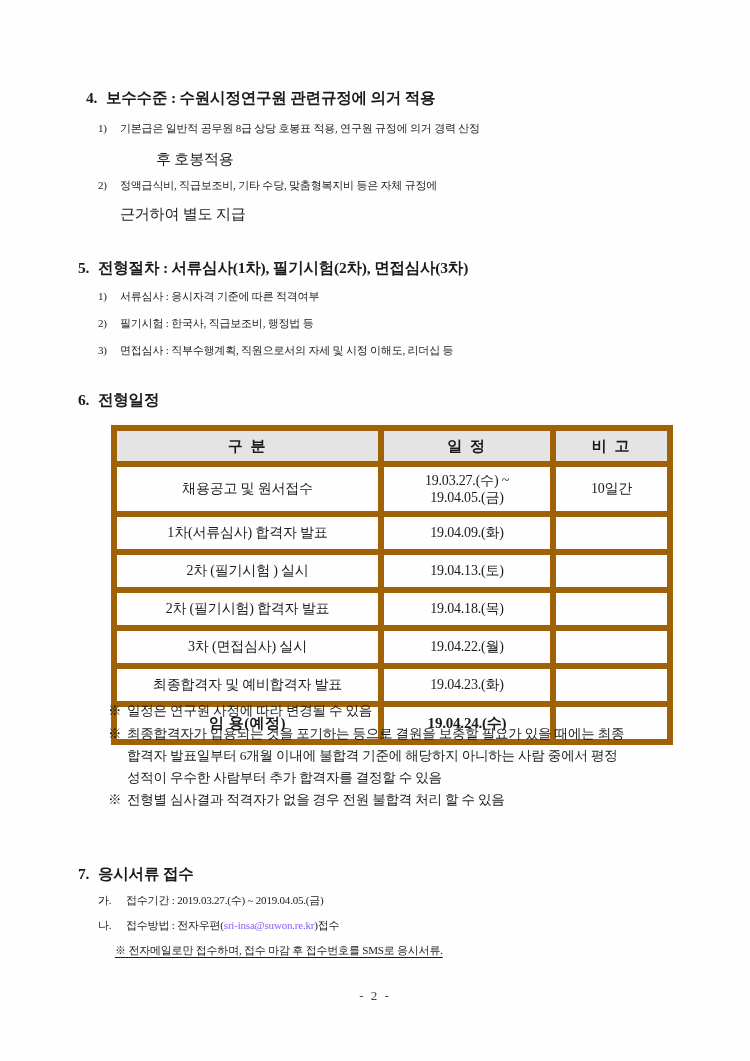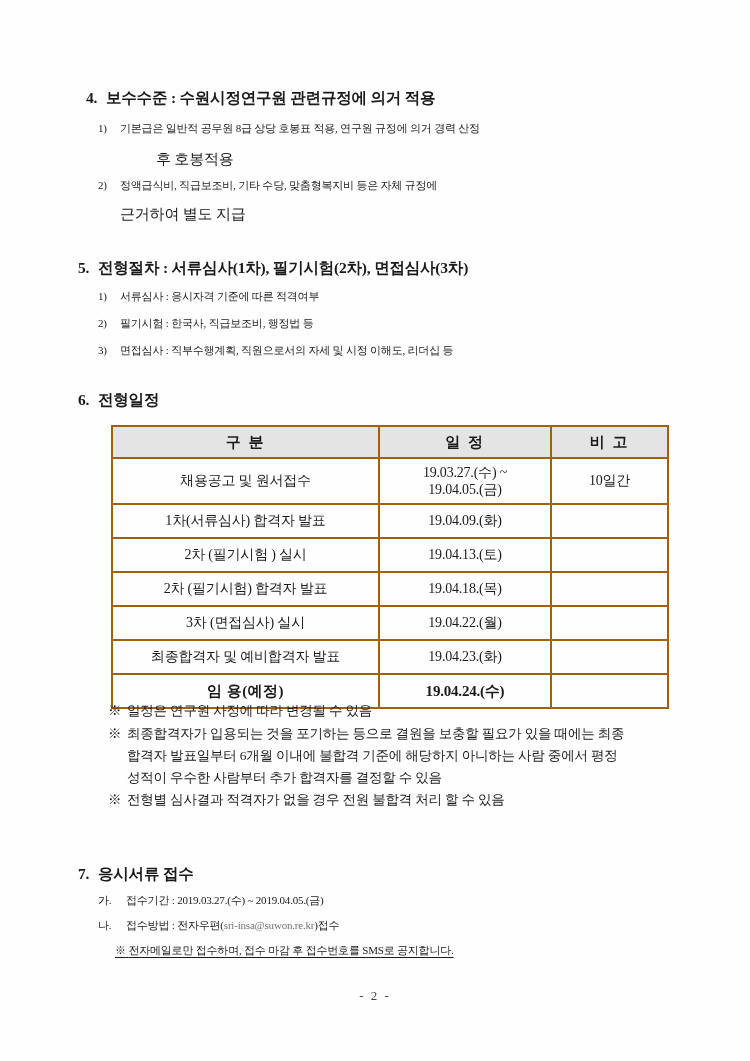--- a/index.html
+++ b/index.html
@@ -75,21 +75,21 @@
     border-collapse: collapse;
     width: 556px;
     table-layout: fixed;
     font-size: 14px;
   }
   table.sched col.c1 { width: 267px; }
   table.sched col.c2 { width: 172px; }
   table.sched col.c3 { width: 117px; }
 
   table.sched th, table.sched td {
-    border: 2px solid #a16207;
+    border: 6px solid #a16207;
     text-align: center;
     vertical-align: middle;
     padding: 0 4px;
     letter-spacing: -0.2px;
   }
   table.sched th {
     background: #e4e4e4;
     font-weight: bold;
     height: 30px;
     font-size: 15px;
@@ -120,21 +120,21 @@
     padding-left: 19px;
     margin-bottom: 1px;
   }
   .note .mark {
     position: absolute;
     left: 0;
     top: 0;
   }
 
   
-  .mail { color: #737373; }
+  .mail { color: #8b5cf6; }
   .ul-note { text-decoration: underline; text-underline-offset: 3px; }
 
   .footer {
     position: absolute;
     left: 0;
     top: 988px;
     width: 750px;
     text-align: center;
     font-size: 13px;
     color: #444;
@@ -272,18 +272,18 @@
 
   <div class="sub" style="left:98px; top:892px;">
     <span class="mk" style="width:28px;">가.</span><span>접수기간 : 2019.03.27.(수) ~ 2019.04.05.(금)</span>
   </div>
 
   <div class="sub" style="left:98px; top:917px;">
     <span class="mk" style="width:28px;">나.</span><span>접수방법 : 전자우편(</span><span class="mail">sri-insa@suwon.re.kr</span><span>)접수</span>
   </div>
 
   <div class="sub" style="left:115px; top:942px;">
-    <span class="ul-note"><span>※</span>&nbsp;<span>전자메일로만 접수하며, 접수 마감 후 접수번호를 SMS로 공지합니다.</span></span>
+    <span class="ul-note"><span>※</span>&nbsp;<span>전자메일로만 접수하며, 접수 마감 후 접수번호를 SMS로 응시서류.</span></span>
   </div>
 
   <div class="footer">- 2 -</div>
 
 </div>
 
 </body></html>

